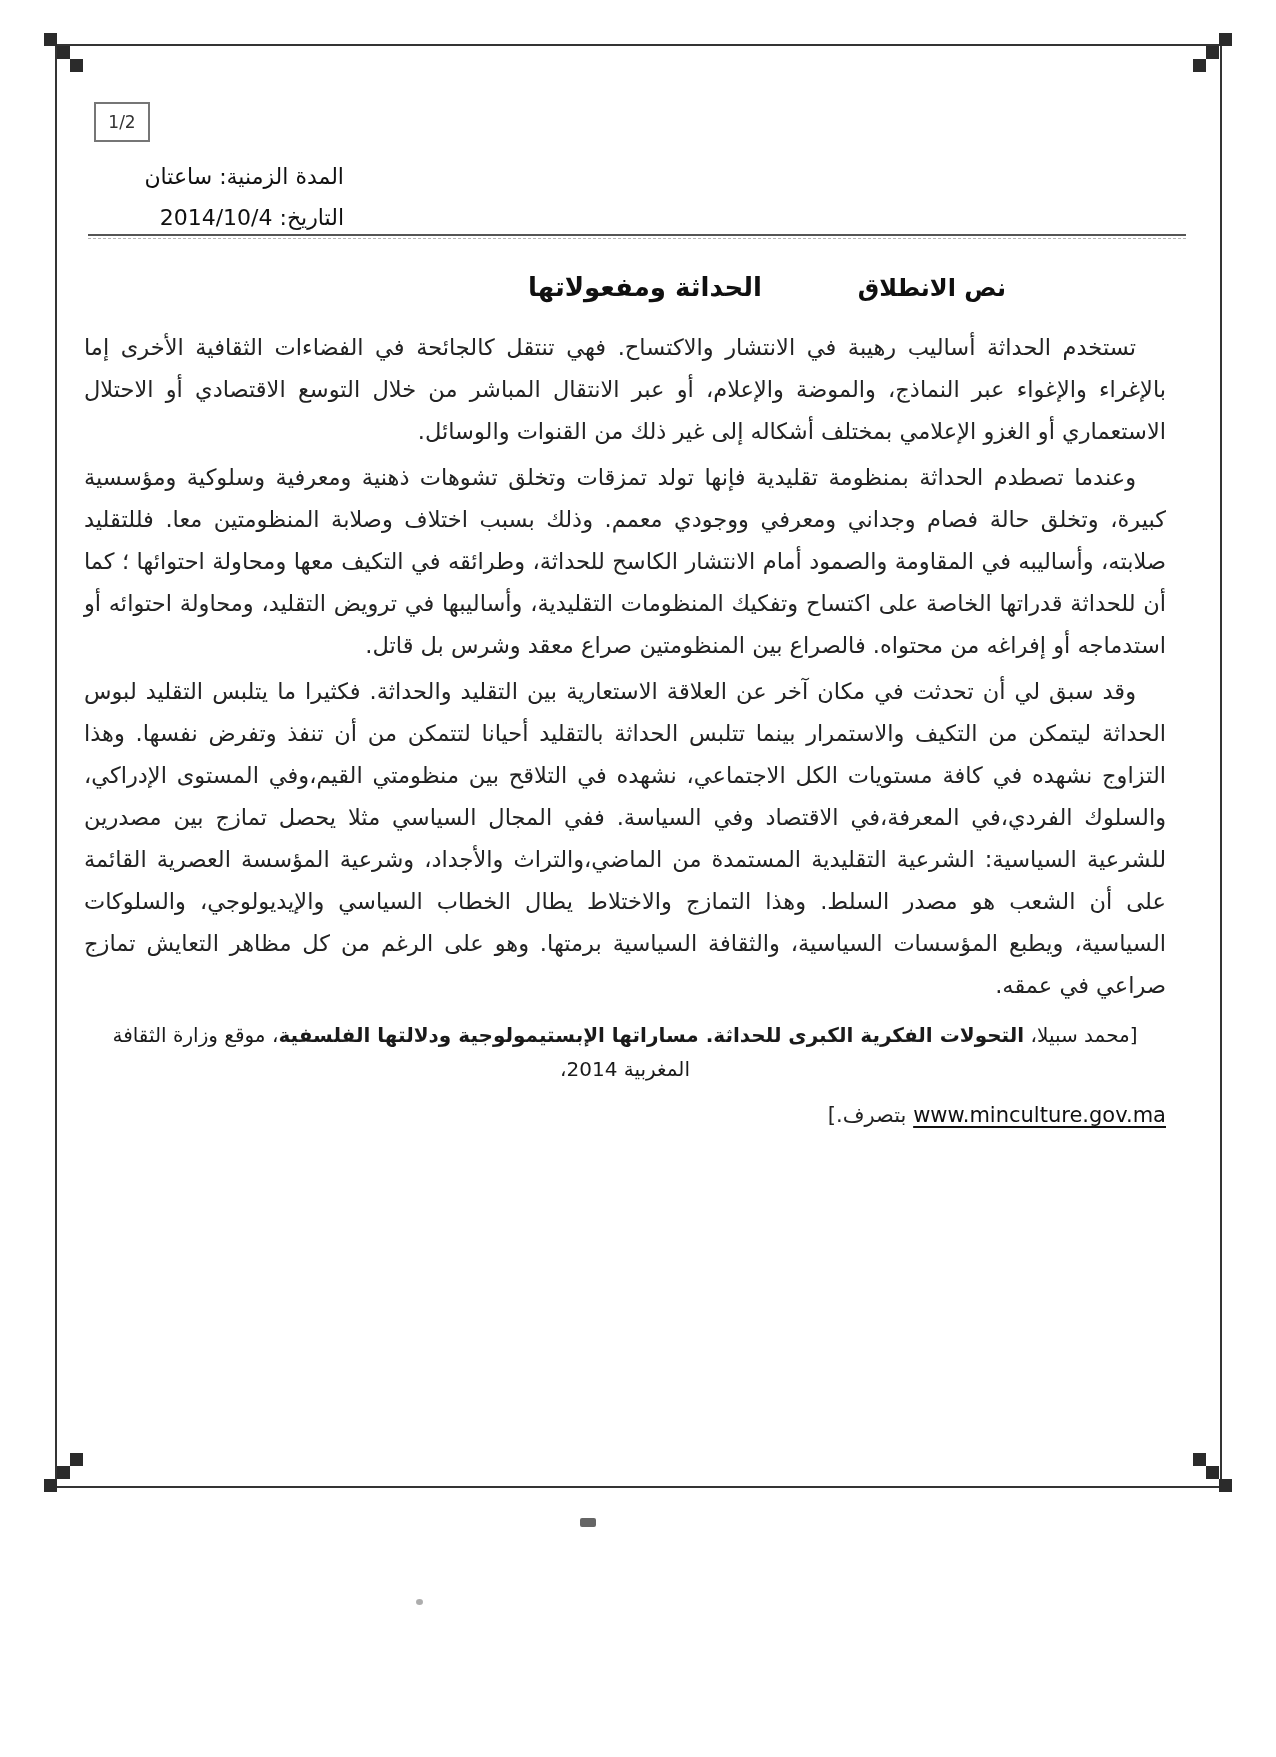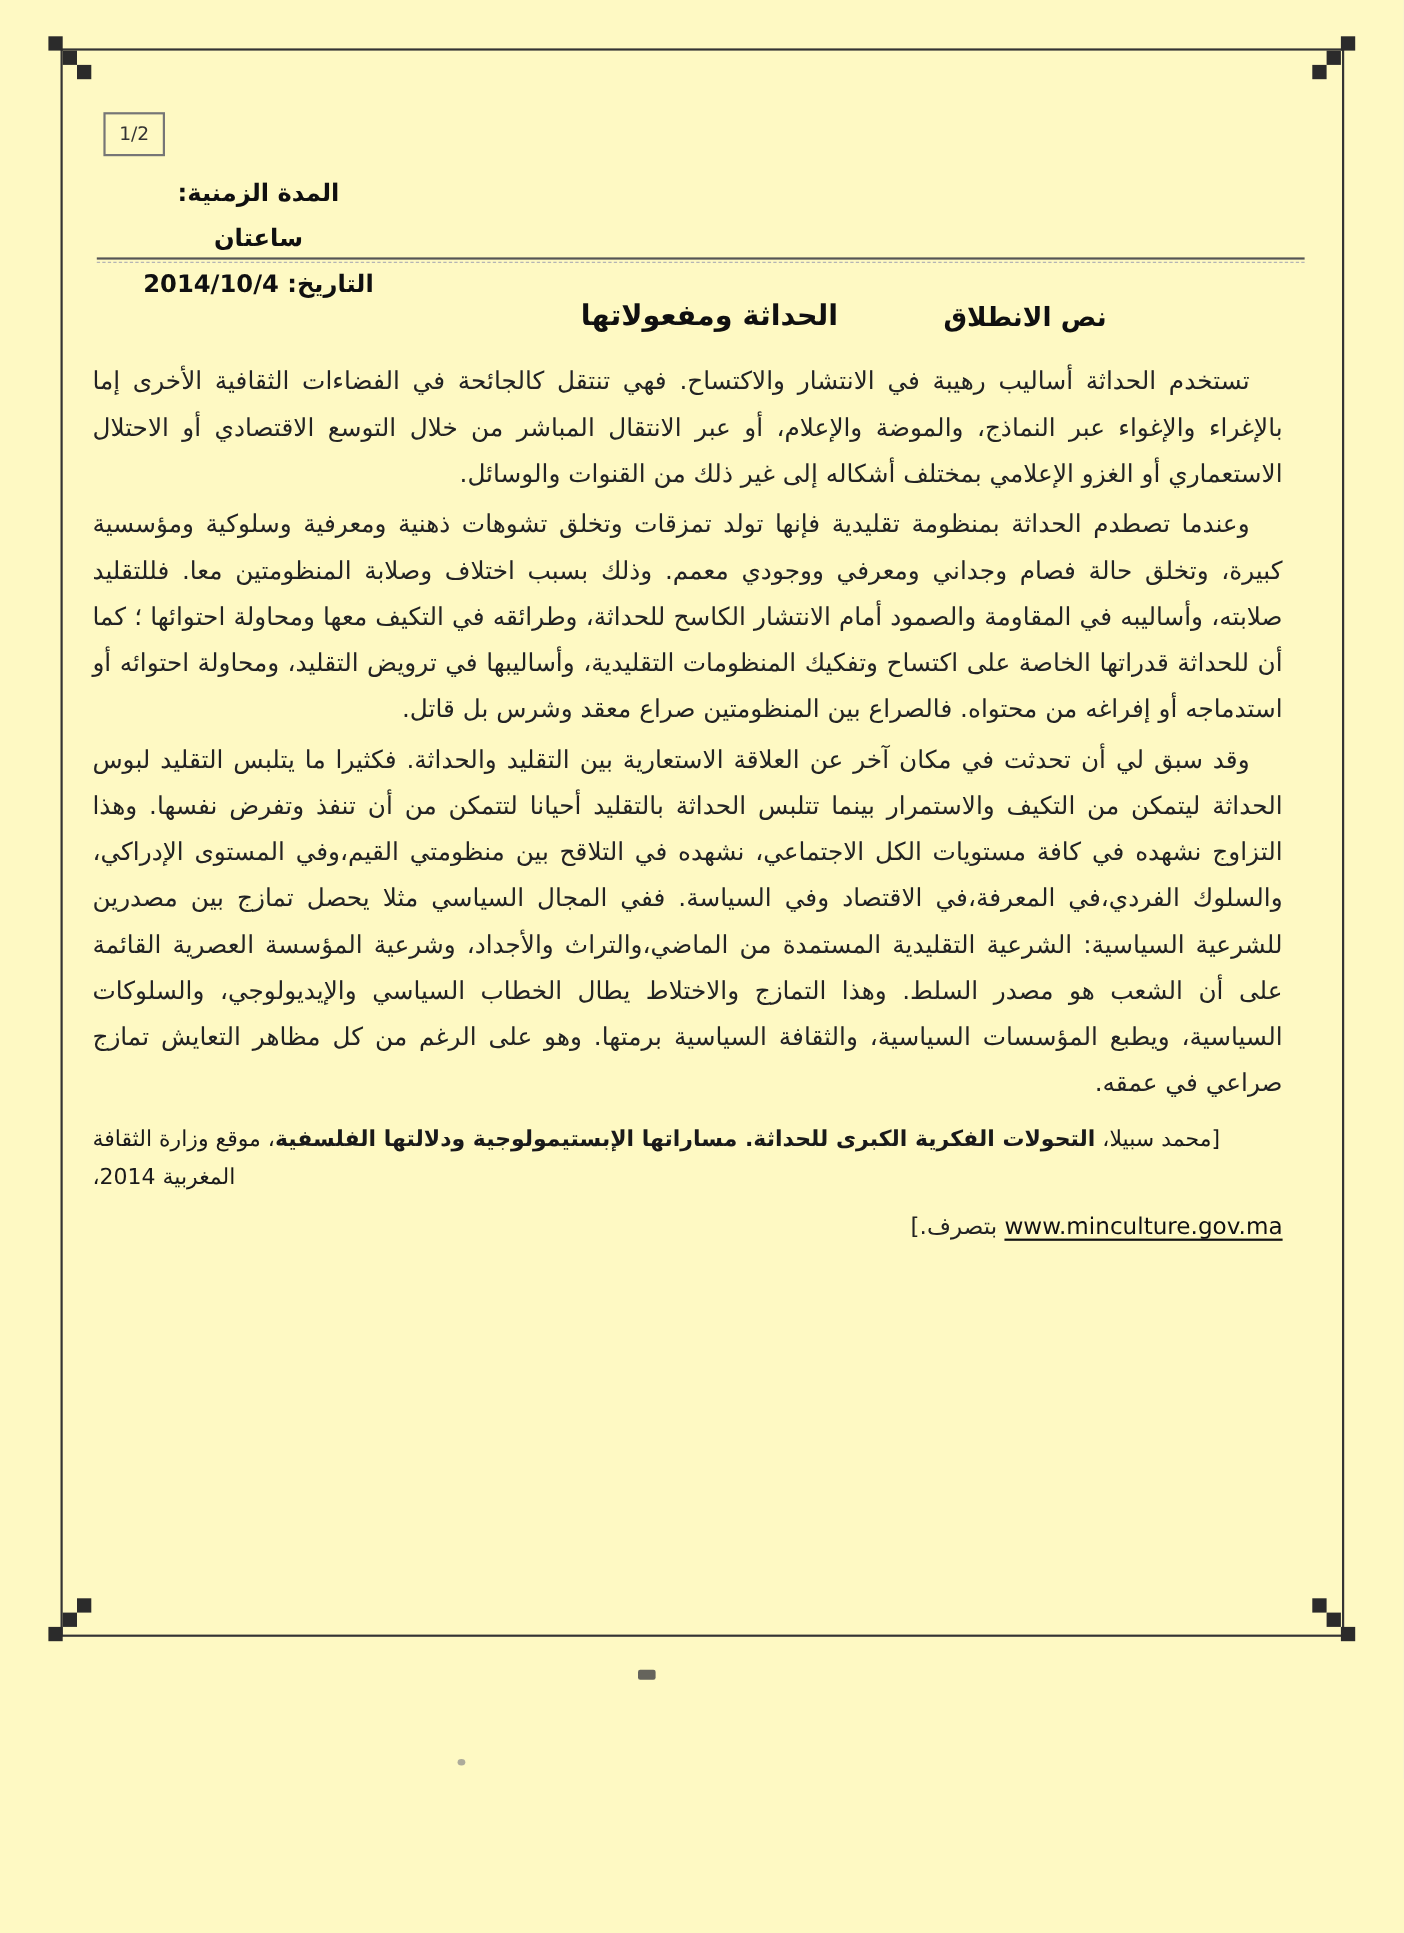--- a/index.html
+++ b/index.html
@@ -1,43 +1,43 @@
 <!DOCTYPE html>
 <html lang="ar"><head>
 <meta charset="utf-8">
 <style>
   *{box-sizing:border-box}
   body{margin:0;background:#e9e9e6}
-  .page{position:relative;width:1276px;height:1757px;margin:0 auto;background:#fef9c3;
+  .page{position:relative;width:1276px;height:1757px;margin:0 auto;background:#ffffff;
         font-family:"DejaVu Sans",sans-serif;color:#1e1e1e;overflow:hidden}
   
   .frame{position:absolute;left:55px;top:44px;width:1167px;height:1444px;border:2px solid #343434}
   .corner{position:absolute;width:13px;height:13px;background:#2b2b2b}
   .corner.tl{left:44px;top:33px;box-shadow:13px 13px 0 #2b2b2b,26px 26px 0 #2b2b2b}
   .corner.tr{left:1219px;top:33px;box-shadow:-13px 13px 0 #2b2b2b,-26px 26px 0 #2b2b2b}
   .corner.bl{left:44px;top:1479px;box-shadow:13px -13px 0 #2b2b2b,26px -26px 0 #2b2b2b}
   .corner.br{left:1219px;top:1479px;box-shadow:-13px -13px 0 #2b2b2b,-26px -26px 0 #2b2b2b}
   
   .pagenum{position:absolute;left:94px;top:102px;width:56px;height:40px;border:2px solid #767676;
            display:flex;align-items:center;justify-content:center;font-size:17px;color:#333}
   .head-center{position:absolute;left:318px;top:94px;width:400px;direction:rtl;text-align:center;
                font-weight:bold;font-size:23px;line-height:40px;color:#101010}
-  .head-left{position:absolute;left:126px;top:156px;width:218px;direction:rtl;text-align:center;
-             font-weight:bold;font-size:22px;line-height:41px;color:#101010}
+  .head-left{position:absolute;left:126px;top:156px;width:218px;direction:rtl;text-align:right;
+             font-weight:normal;font-size:22px;line-height:41px;color:#101010}
   .logo{position:absolute;left:786px;top:82px;width:240px}
   .rule{position:absolute;left:88px;top:234px;width:1098px;border-top:2px solid #555}
   .rule:after{content:"";display:block;margin-top:2px;border-top:1px dashed #b5b5b5}
   
   .section-label{position:absolute;right:270px;top:274px;direction:rtl;font-weight:bold;font-size:24px;color:#101010}
   .text-title{position:absolute;left:528px;top:272px;direction:rtl;font-weight:bold;font-size:26px;color:#101010}
   
   .content{position:absolute;left:84px;top:326px;width:1082px;direction:rtl;text-align:justify;
            font-size:22.5px;line-height:42px;color:#232323}
   .content p{margin:0 0 4px;text-indent:30px}
-  .citation{margin-top:12px;font-size:20px;line-height:34px;text-align:left;text-indent:0;color:#1a1a1a}
+  .citation{margin-top:12px;font-size:20px;line-height:34px;text-align:center;text-indent:0;color:#1a1a1a}
   .citation .work{font-weight:bold}
   .cite2{margin-top:8px;text-align:right;font-size:21px}
   .cite2 a{color:#111;text-decoration:underline;text-underline-offset:4px}
   
   .artifact-a{position:absolute;left:580px;top:1518px;width:16px;height:9px;background:#4a4a4a;border-radius:2px;opacity:.85}
   .artifact-b{position:absolute;left:416px;top:1599px;width:7px;height:6px;background:#8a8a8a;border-radius:50%;opacity:.7}
 </style>
 </head>
 <body>
 

